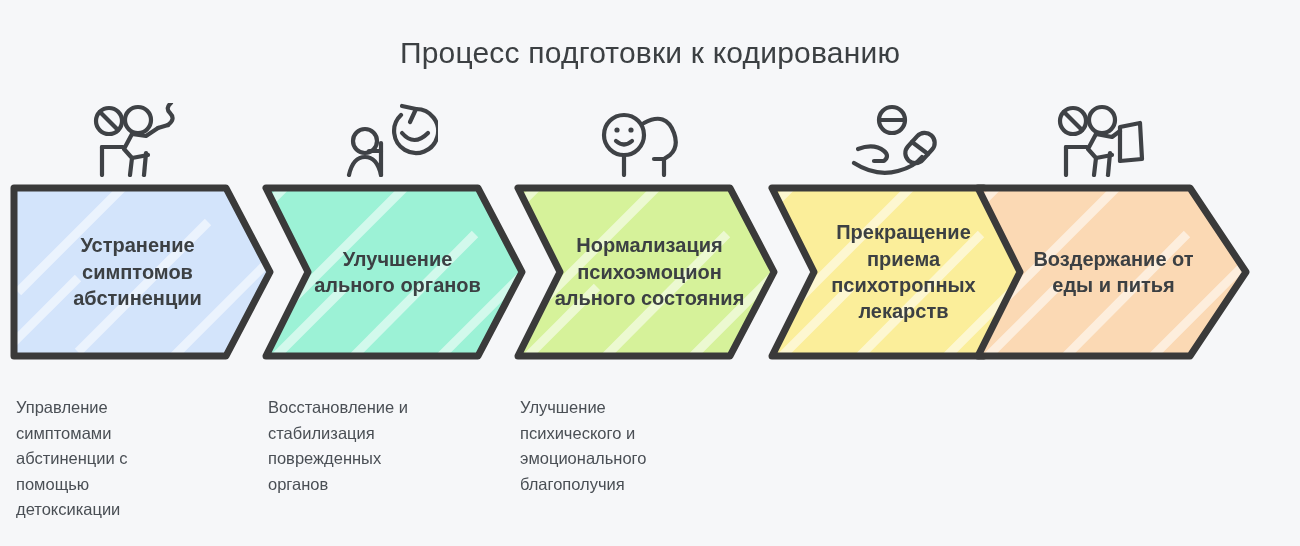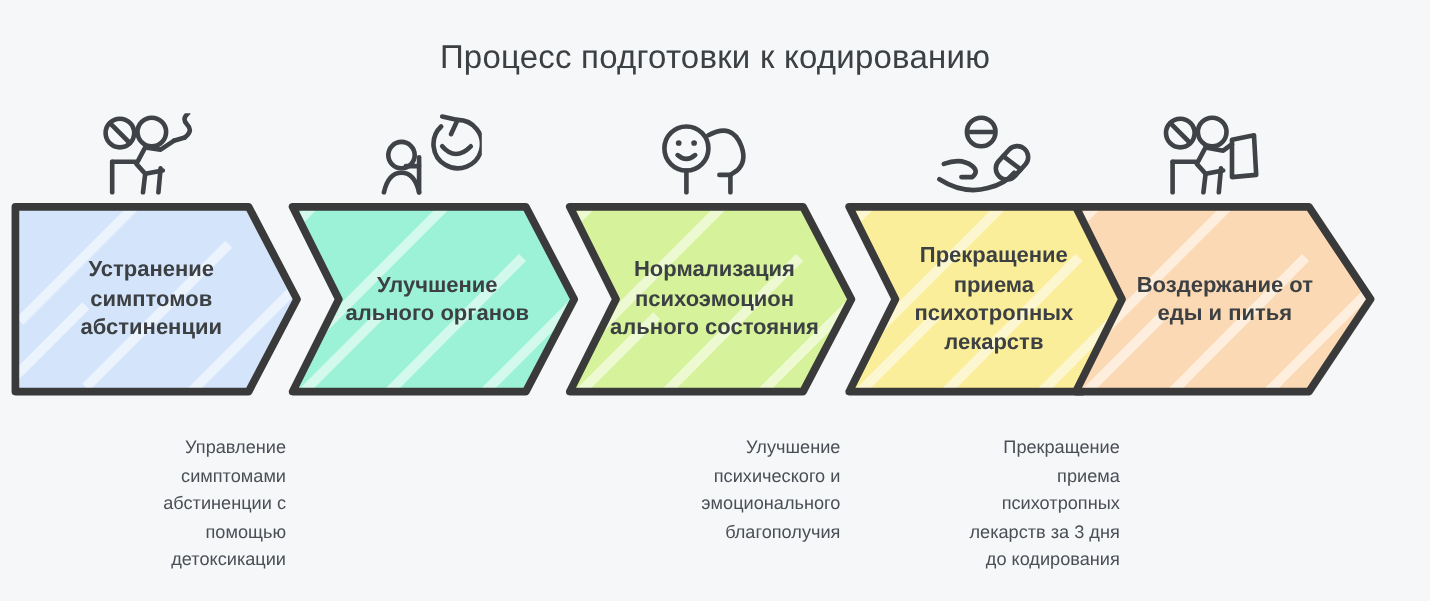--- a/index.html
+++ b/index.html
@@ -91,21 +91,21 @@
   .step-1 .chev-label { left: 40px; }
   .step-2 .chev-label { left: 40px; }
   .step-3 .chev-label { left: 40px; }
   .step-4 .chev-label { left: 44px; }
 
   .caption {
     position: absolute;
     top: 295px;
     left: 8px;
     width: 244px;
-    text-align: right;
+    text-align: left;
     font-size: 16.5px;
     line-height: 1.55;
     color: #4a4f55;
     white-space: pre-line;
   }
 </style>
 </head>
 <body>
 
 <div id="page-title">Процесс подготовки к кодированию</div>
@@ -186,20 +186,24 @@
             <line x1="30" y1="120" x2="150" y2="0"></line>
             <line x1="90" y1="178" x2="215" y2="52"></line>
             <line x1="150" y1="205" x2="270" y2="85"></line>
             <line x1="0" y1="190" x2="85" y2="105"></line>
           </g>
         </g>
         <path d="M6 6 L218 6 L262 90 L218 174 L6 174 L48 90 Z" fill="none" stroke="#3a3a3a" stroke-width="7" stroke-linejoin="round"></path>
       </svg>
     </div>
     <div class="chev-label">Улучшение ального органов</div>
+    <div class="caption">Восстановление и
+стабилизация
+поврежденных
+органов</div>
   </div>
 
   <div class="step step-2">
     <div class="icon-wrap">
       <svg width="96" height="74" viewBox="0 0 96 74">
         <g fill="none" stroke="#3f4246" stroke-width="4.2" stroke-linecap="round" stroke-linejoin="round">
           <circle cx="30" cy="32" r="20"></circle>
           <circle cx="23" cy="27" r="2.6" fill="#3f4246" stroke="none"></circle>
           <circle cx="37" cy="27" r="2.6" fill="#3f4246" stroke="none"></circle>
           <path d="M22 38 q8 7 16 0"></path>
@@ -263,25 +267,20 @@
             <line x1="30" y1="120" x2="150" y2="0"></line>
             <line x1="90" y1="178" x2="215" y2="52"></line>
             <line x1="150" y1="205" x2="270" y2="85"></line>
             <line x1="0" y1="190" x2="85" y2="105"></line>
           </g>
         </g>
         <path d="M6 6 L218 6 L262 90 L218 174 L6 174 L48 90 Z" fill="none" stroke="#3a3a3a" stroke-width="7" stroke-linejoin="round"></path>
       </svg>
     </div>
     <div class="chev-label">Прекращение приема психотропных лекарств</div>
-    <div class="caption">Прекращение
-приема
-психотропных
-лекарств за 3 дня
-до кодирования</div>
   </div>
 
   <div class="step step-4">
     <div class="icon-wrap">
       <svg width="96" height="74" viewBox="0 0 96 74">
         <g fill="none" stroke="#3f4246" stroke-width="4.2" stroke-linecap="round" stroke-linejoin="round">
           <circle cx="19" cy="18" r="13"></circle>
           <line x1="10" y1="9" x2="28" y2="27"></line>
           <circle cx="48" cy="17" r="13"></circle>
           <path d="M42 31 L34 46 L42 55 L40 72"></path>

